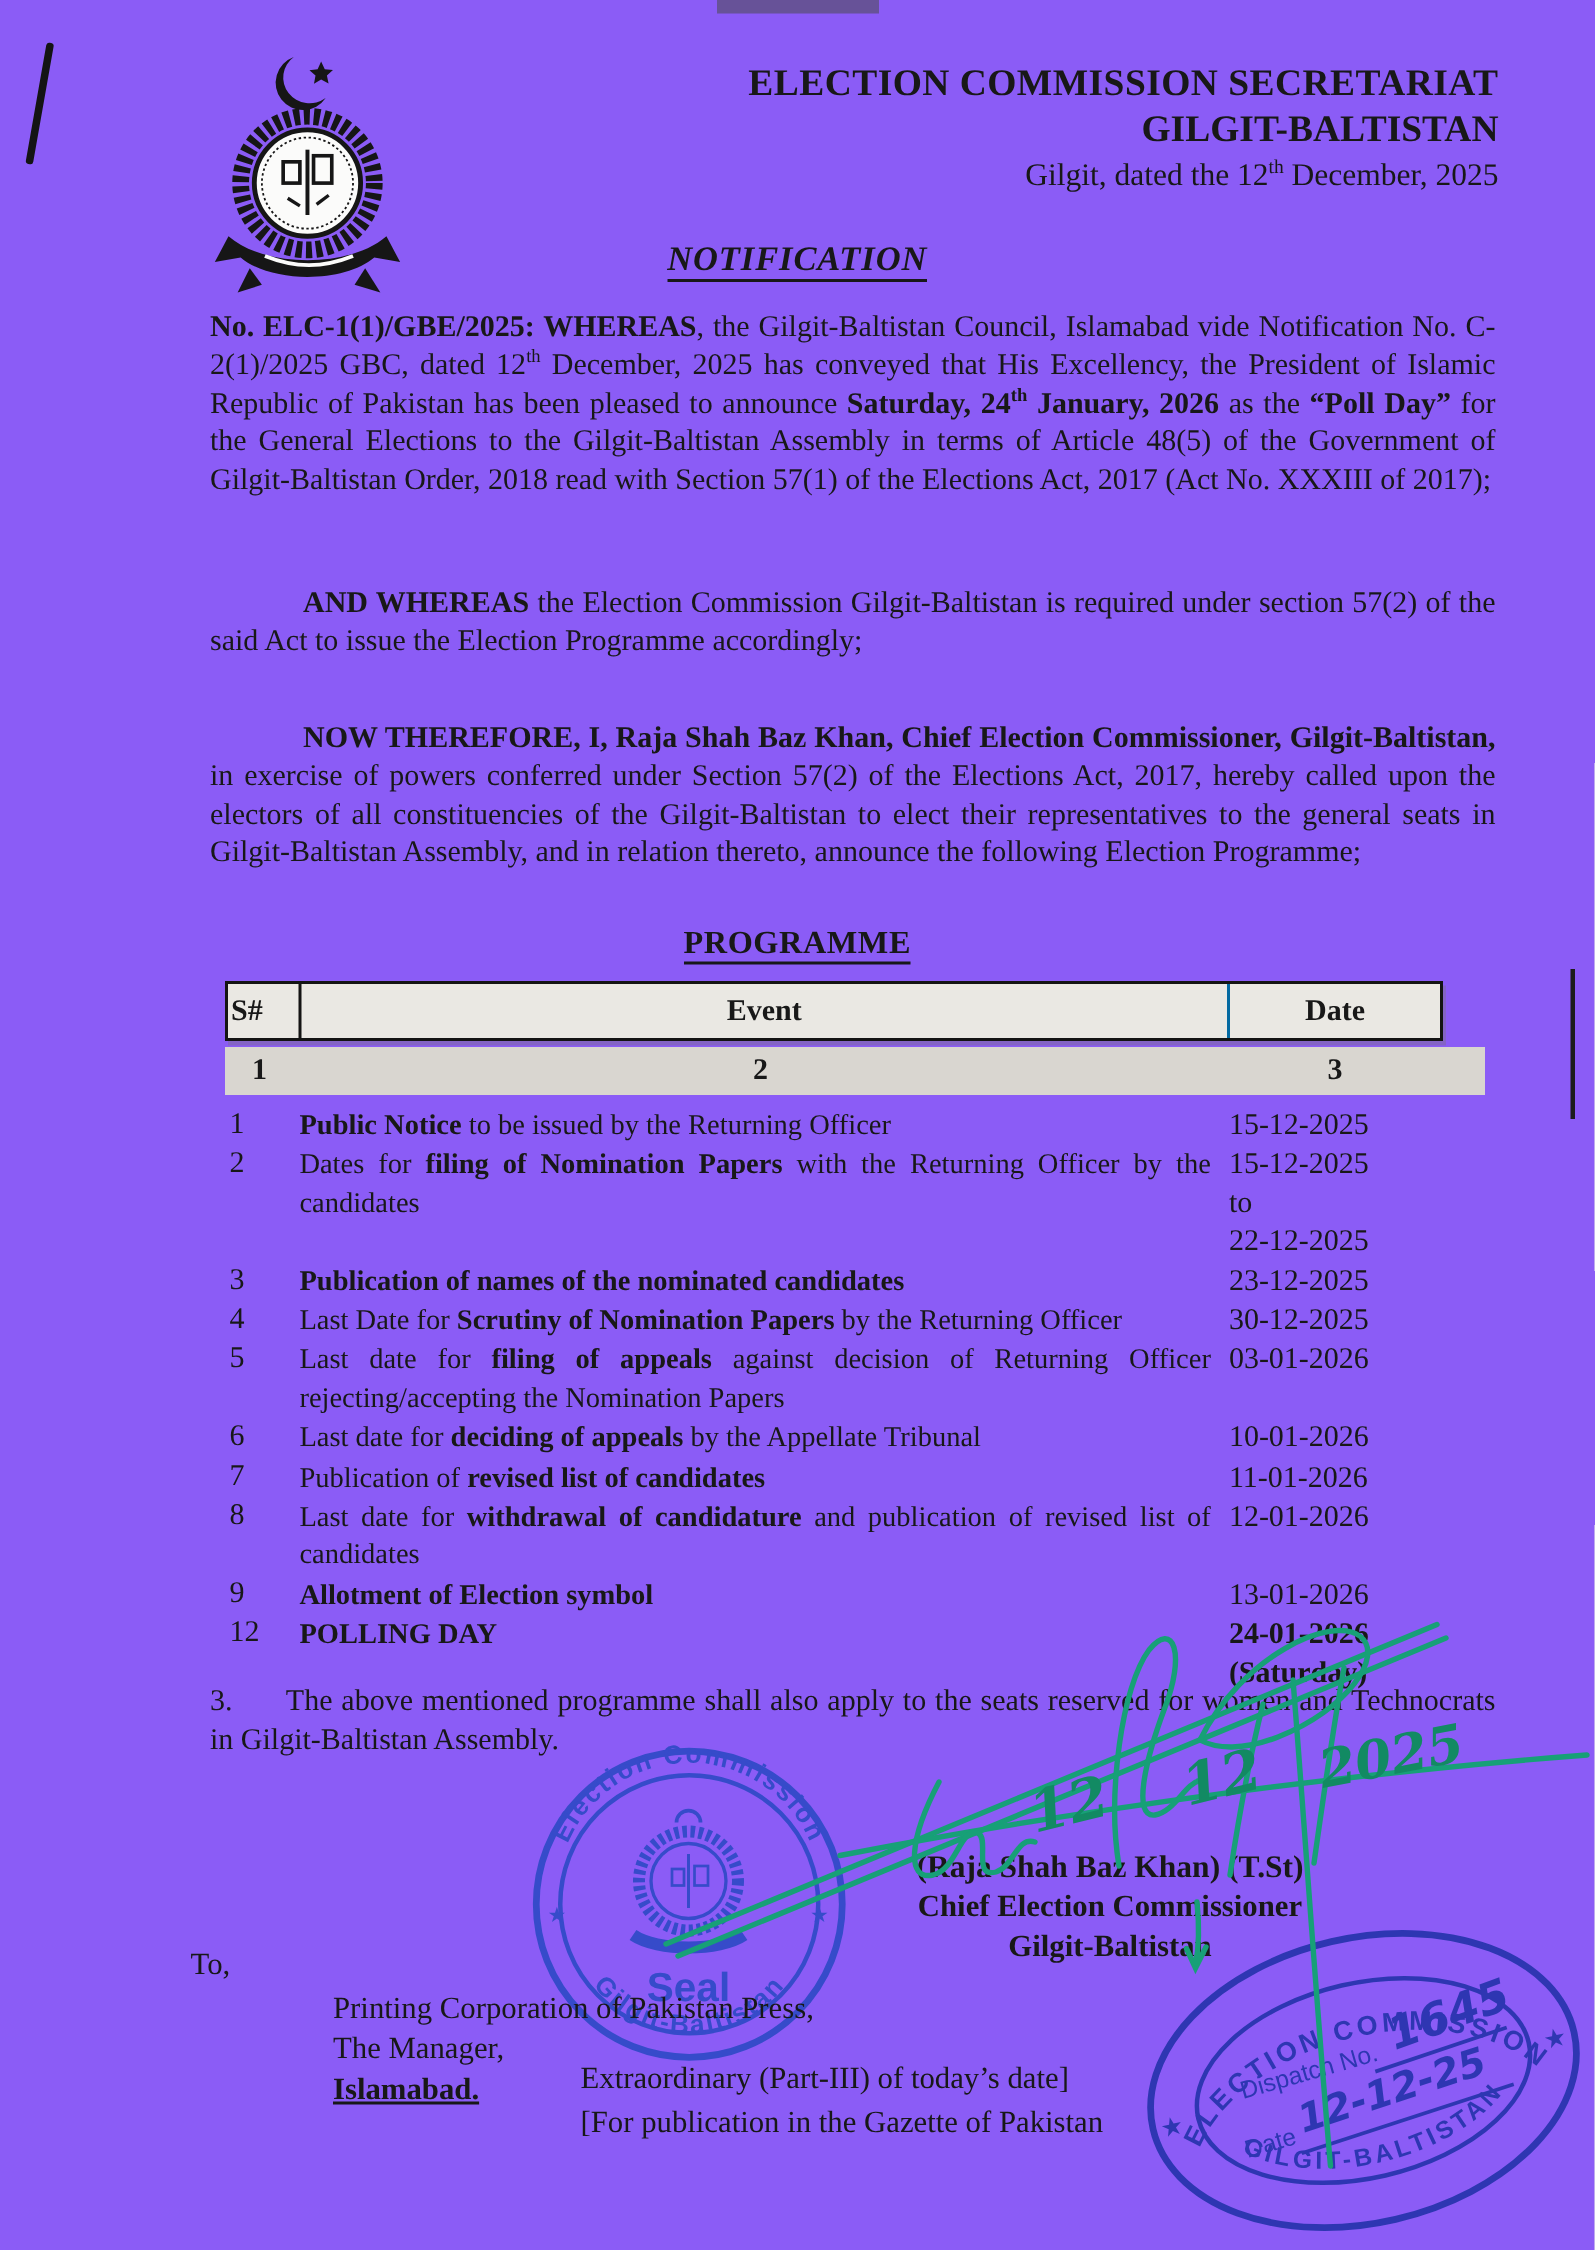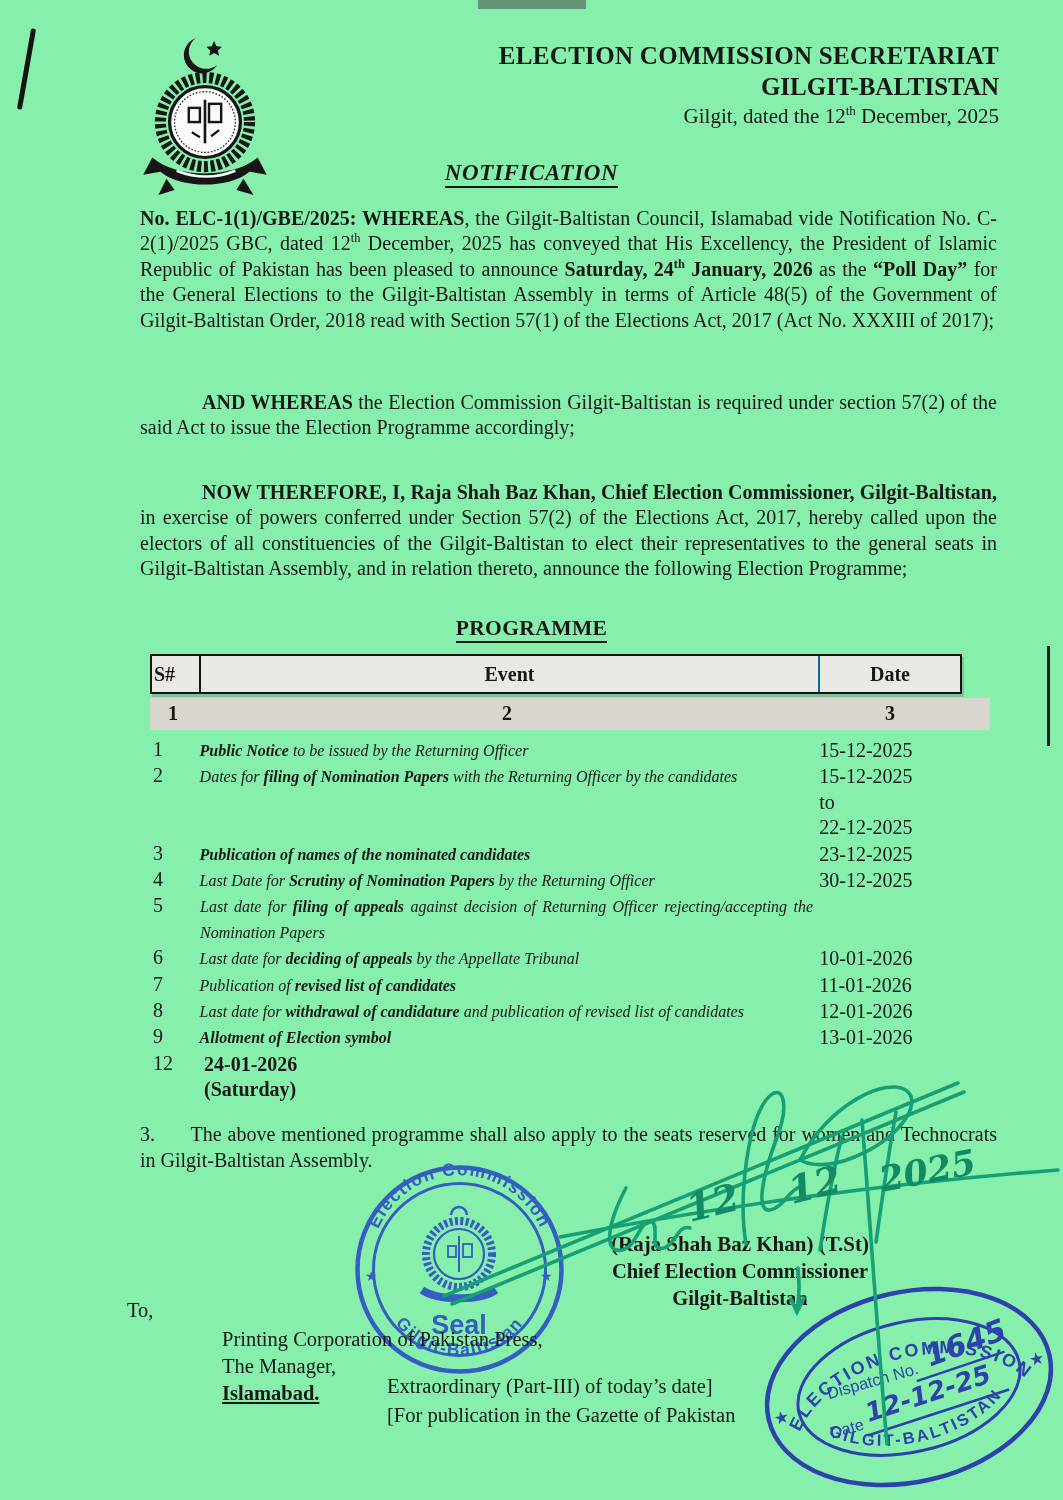--- a/index.html
+++ b/index.html
@@ -1,16 +1,16 @@
 <!DOCTYPE html>
 <html><head>
 <meta charset="utf-8">
 <style>
   html,body{margin:0;padding:0;background:#e8e8e8;}
-  .page{position:relative;width:1063px;height:1500px;margin:0 auto;background:#86efac;
+  .page{position:relative;width:1063px;height:1500px;margin:0 auto;background:#8b5cf6;
         font-family:"Liberation Serif","DejaVu Serif",serif;color:#181818;overflow:hidden;}
   b{font-weight:bold;}
   sup{font-size:0.62em;vertical-align:super;line-height:0;}
 
   
   .pen-mark{position:absolute;left:24px;top:28px;width:5px;height:82px;background:#141414;
             transform:rotate(10deg);border-radius:2px;}
   .top-smudge{position:absolute;left:478px;top:0;width:108px;height:9px;background:#4a4a4a;opacity:.55;}
   .right-line{position:absolute;left:1047px;top:646px;width:3px;height:100px;background:#1c1c1c;}
 
@@ -41,21 +41,21 @@
   .h-event{flex:1;border-right:2px solid #0369a1;text-align:center;font-size:20px;padding:7px 0 6px;}
   .h-date{width:140px;text-align:center;font-size:20px;padding:7px 0 6px;}
   .tbl-nums{display:flex;background:#d9d6d0;font-weight:bold;font-size:20px;margin-top:4px;
             width:840px;padding:4px 0 5px;}
   .n-sno{width:46px;text-align:center;}
   .n-event{width:622px;text-align:center;}
   .n-date{width:144px;text-align:center;}
   .tbl-body{margin-top:8px;}
   .t-row{display:flex;margin-bottom:1px;}
   .b-sno{width:47px;font-size:20px;padding-left:3px;}
-  .b-event{width:621px;font-size:16px;line-height:25.4px;text-align:justify;padding-right:8px;box-sizing:border-box;font-style:italic;}
+  .b-event{width:621px;font-size:19px;line-height:25.4px;text-align:justify;padding-right:8px;box-sizing:border-box;}
   .b-date{width:144px;font-size:20px;line-height:25.4px;padding-left:4px;white-space:pre-line;}
   .b-date.bold{font-weight:bold;}
 
   .closing{position:absolute;left:140px;top:1121px;width:857px;font-size:20px;line-height:26px;text-align:justify;}
 
   
   .sig-block{position:absolute;left:545px;top:1231px;width:390px;text-align:center;}
   .sig-name{font-size:21px;font-weight:bold;line-height:27px;}
   .sig-role,.sig-region{font-size:20.5px;line-height:27px;font-weight:bold;}
 
@@ -148,20 +148,21 @@
         <div class="b-date">23-12-2025</div>
       </div>
       <div class="t-row">
         <div class="b-sno">4</div>
         <div class="b-event">Last Date for <b>Scrutiny of Nomination Papers</b> by the Returning Officer</div>
         <div class="b-date">30-12-2025</div>
       </div>
       <div class="t-row">
         <div class="b-sno">5</div>
         <div class="b-event">Last date for <b>filing of appeals</b> against decision of Returning Officer rejecting/accepting the Nomination Papers</div>
+        <div class="b-date">03-01-2026</div>
       </div>
       <div class="t-row">
         <div class="b-sno">6</div>
         <div class="b-event">Last date for <b>deciding of appeals</b> by the Appellate Tribunal</div>
         <div class="b-date">10-01-2026</div>
       </div>
       <div class="t-row">
         <div class="b-sno">7</div>
         <div class="b-event">Publication of <b>revised list of candidates</b></div>
         <div class="b-date">11-01-2026</div>
@@ -171,20 +172,21 @@
         <div class="b-event">Last date for <b>withdrawal of candidature</b> and publication of revised list of candidates</div>
         <div class="b-date">12-01-2026</div>
       </div>
       <div class="t-row">
         <div class="b-sno">9</div>
         <div class="b-event"><b>Allotment of Election symbol</b></div>
         <div class="b-date">13-01-2026</div>
       </div>
       <div class="t-row">
         <div class="b-sno">12</div>
+        <div class="b-event"><b>POLLING DAY</b></div>
         <div class="b-date bold">24-01-2026
 (Saturday)</div>
       </div>
     </div>
   </div>
 
   <div class="closing">3.   The above mentioned programme shall also apply to the seats reserved for women and Technocrats in Gilgit-Baltistan Assembly.</div>
 
   <svg class="seal" viewBox="0 0 215 215">
     <defs>

